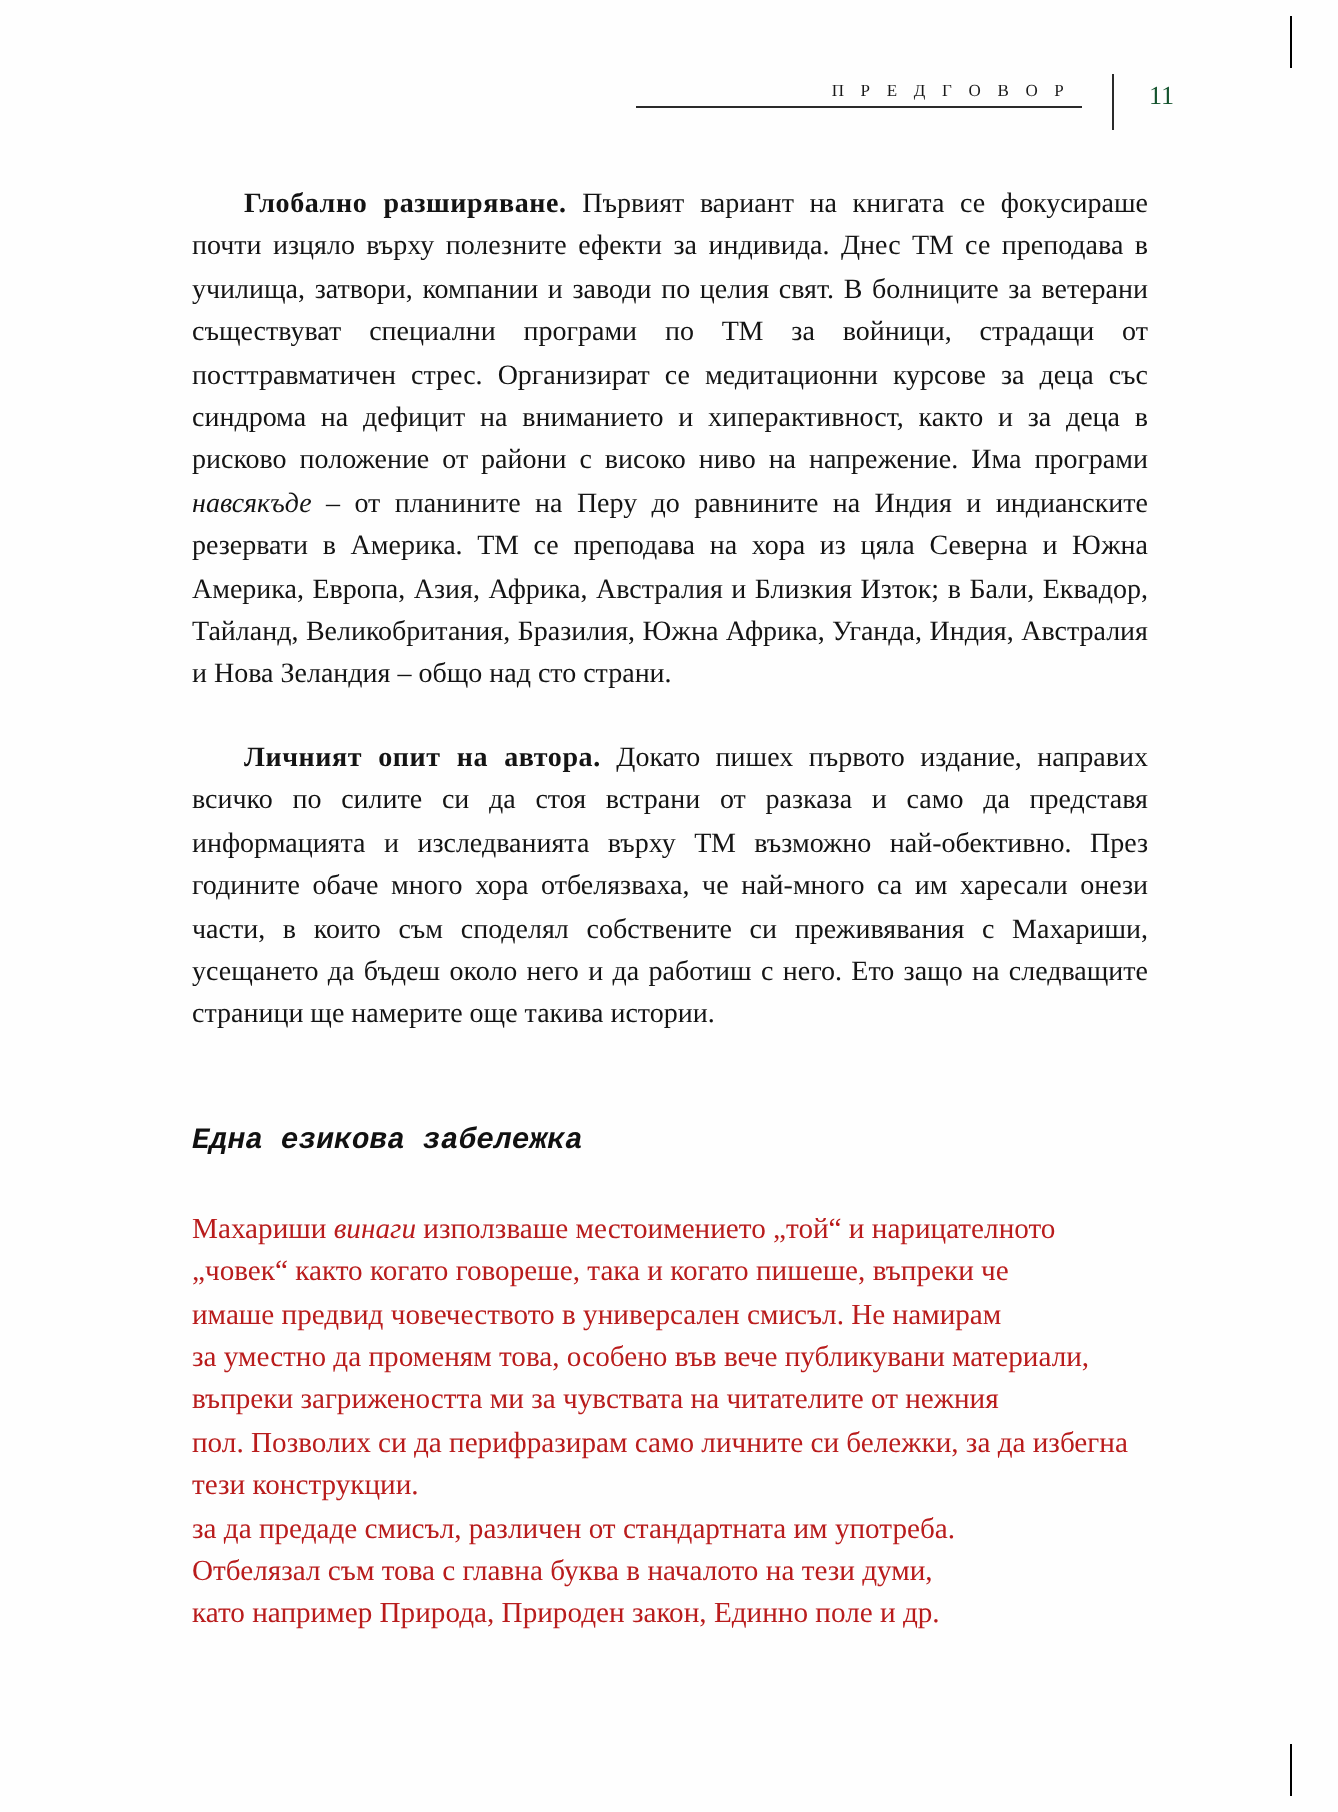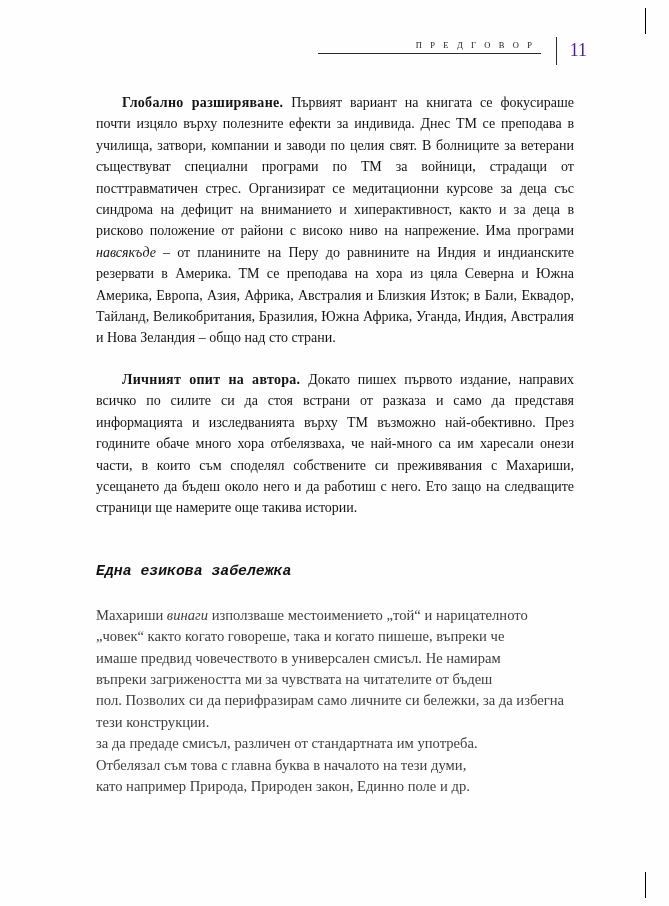--- a/index.html
+++ b/index.html
@@ -61,22 +61,22 @@
     right: 52px;
     top: -3px;
     width: 1px;
     height: 28px;
     background: #2a2a2a;
   }
   .rh-folio {
     position: absolute;
     right: 22px;
     top: 0;
-    font-size: 18px;
-    color: #4c1d95;
+    font-size: 13px;
+    color: #14532d;
     font-family: Liberation Serif, serif;
   }
 
   
   .content {
     position: absolute;
     top: 92px;
     left: 96px;
     width: 478px;
   }
@@ -112,21 +112,21 @@
   }
   .gap-before-head { height: 42px; }
   .gap-after-head { height: 24px; }
 
   
   p.ragged {
     margin: 0;
     font-size: 14.6px;
     line-height: 21.4px;
     text-align: left;
-    color: #404040;
+    color: #b91c1c;
   }
 </style>
 </head>
 <body>
 
 <div class="page">
 
   <div class="crop-mark crop-tr-v"></div>
   <div class="crop-mark crop-br-v"></div>
 
@@ -153,21 +153,22 @@
 
     <h2 class="section">Една езикова забележка</h2>
 
     <div class="gap-after-head"></div>
 
     <p class="ragged">
       <span>Махариши </span><span class="ital">винаги</span><span> използваше местоимението „той“ и нарицателното</span>
     </p>
     <p class="ragged">„човек“ както когато говореше, така и когато пишеше, въпреки че</p>
     <p class="ragged">имаше предвид човечеството в универсален смисъл. Не намирам</p>
-    <p class="ragged">въпреки загрижеността ми за чувствата на читателите от бъдеш</p>
+    <p class="ragged">за уместно да променям това, особено във вече публикувани материали,</p>
+    <p class="ragged">въпреки загрижеността ми за чувствата на читателите от нежния</p>
     <p class="ragged">пол. Позволих си да перифразирам само личните си бележки, за да избегна</p>
     <p class="ragged">тези конструкции.</p>
     <p class="ragged">за да предаде смисъл, различен от стандартната им употреба.</p>
     <p class="ragged">Отбелязал съм това с главна буква в началото на тези думи,</p>
     <p class="ragged">като например Природа, Природен закон, Единно поле и др.</p>
 
   </div>
 </div>
 
 </body></html>

